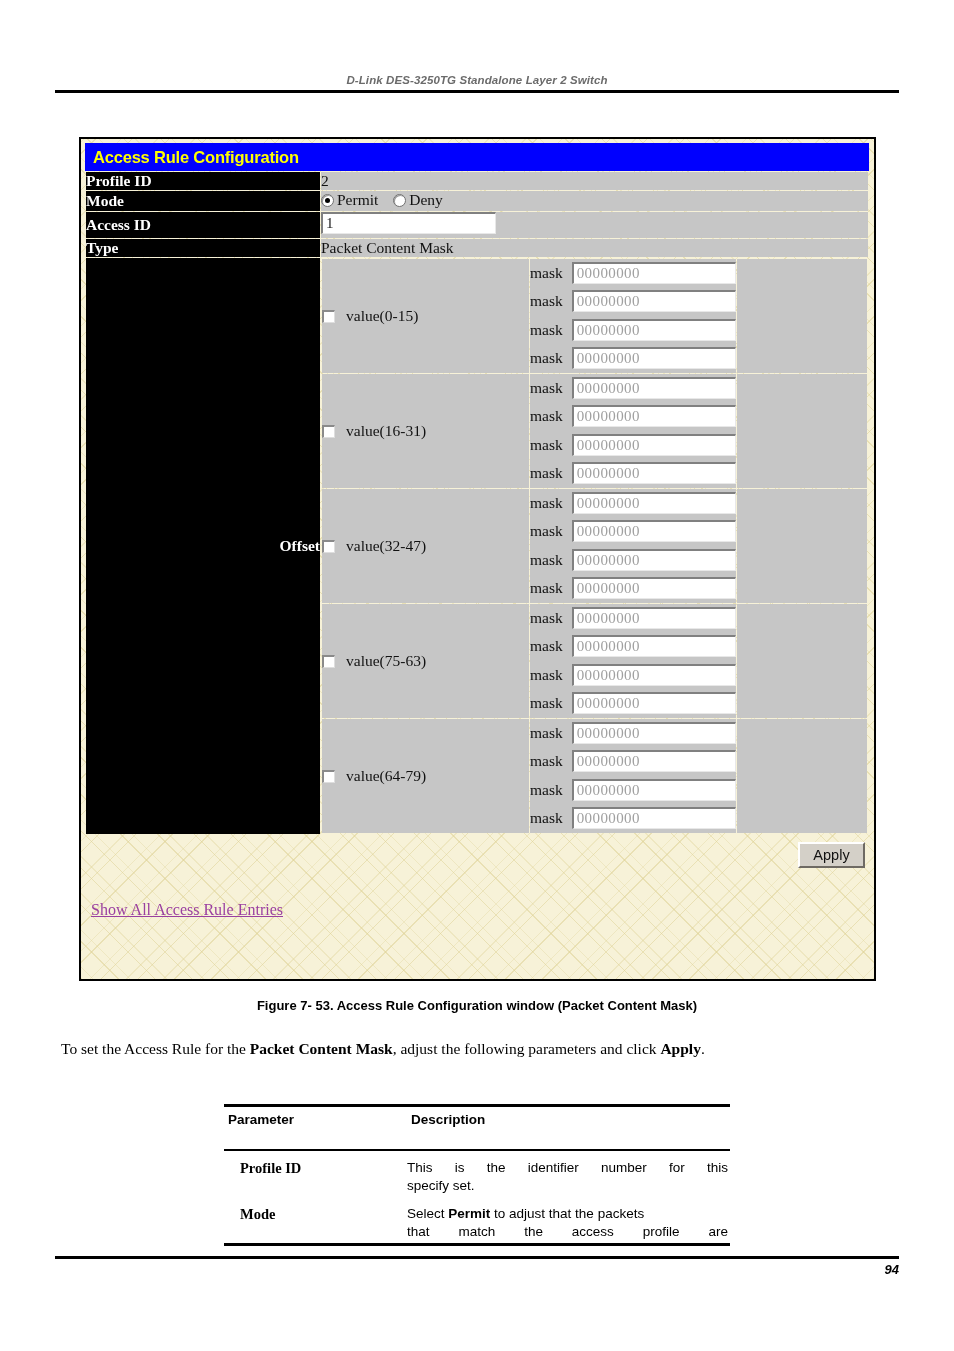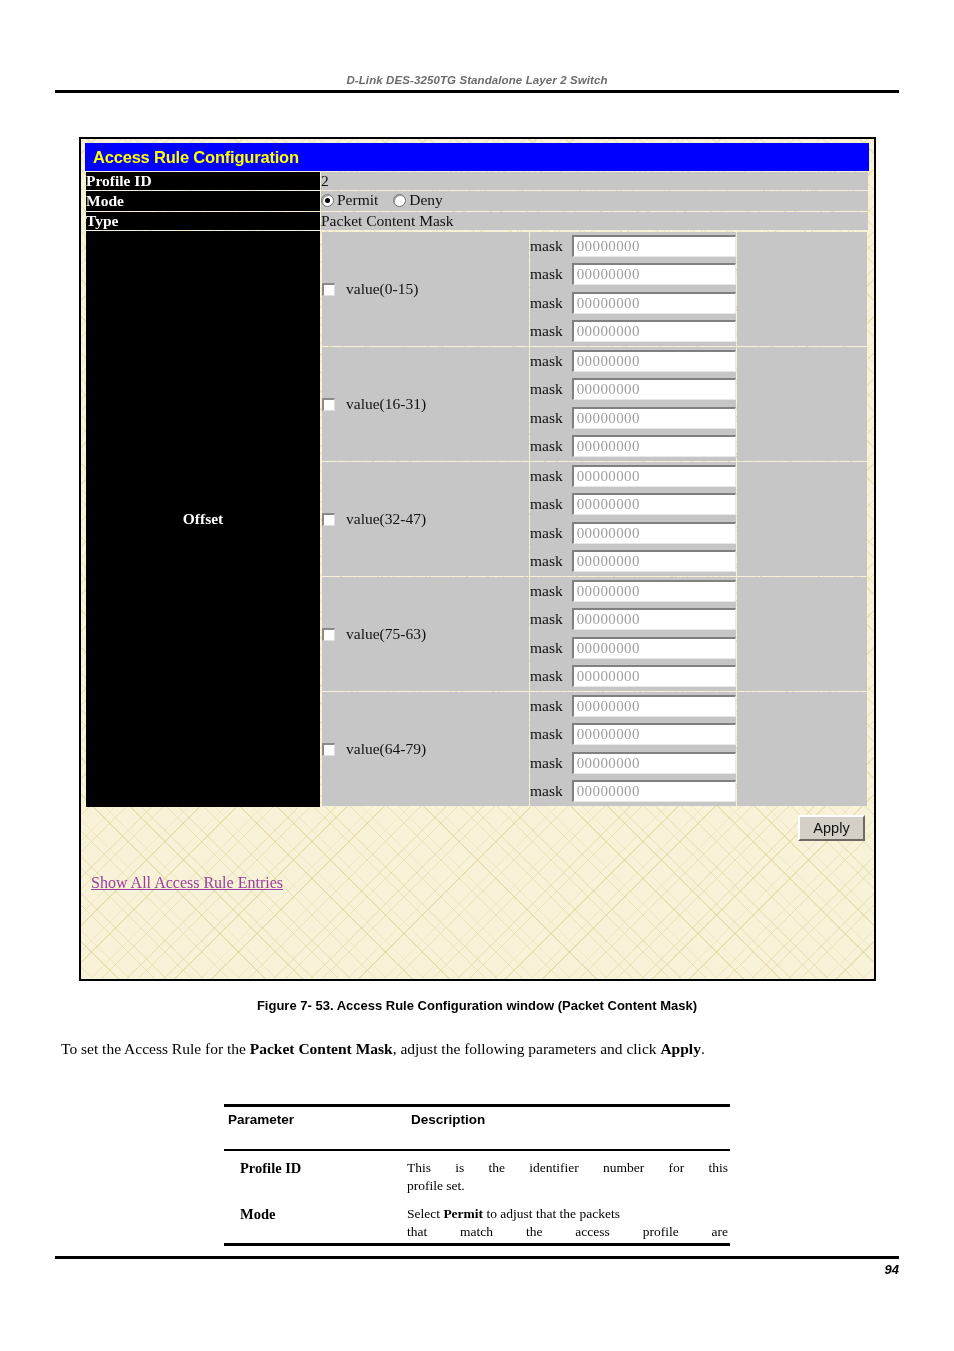--- a/index.html
+++ b/index.html
@@ -157,21 +157,21 @@
   }
 
   
   td.offset-label {
     background: #000000;
     color: #ffffff;
     font-family: "Liberation Serif", serif;
     font-weight: bold;
     font-size: 15.5px;
     width: 234px;
-    text-align: center;
+    text-align: right;
     padding-left: 7px;
     vertical-align: middle;
   }
   table.offsets {
     border-collapse: separate;
     border-spacing: 1px;
     width: 100%;
     table-layout: fixed;
   }
   table.offsets td { padding: 0; background: #c6c6c6; vertical-align: middle; }
@@ -266,21 +266,21 @@
   .ptable th.c1 { width: 183px; }
   .ptable td.pname {
     font-family: "Liberation Serif", serif;
     font-weight: bold;
     font-size: 14.5px;
     padding: 9px 0 0 16px;
     vertical-align: top;
     color: #000;
   }
   .ptable td.pdesc {
-    font-family: Liberation Serif, serif;
+    font-family: Liberation Sans, sans-serif;
     font-size: 13.5px;
     line-height: 18px;
     padding: 8px 2px 2px 0;
     vertical-align: top;
     color: #000;
     text-align: justify;
     text-align-last: justify;
     margin-top: 41px;
   }
   .ptable td.pdesc .lastline { text-align-last: justify; }
@@ -331,20 +331,26 @@
             <span class="radio on"></span>
             <span class="rlabel">Permit</span>
           </span>
           <span class="radio-wrap">
             <span class="radio"></span>
             <span class="rlabel">Deny</span>
           </span>
         </td>
       </tr>
 
+      <tr>
+        <td class="lbl">Access ID</td>
+        <td class="val">
+          <span class="tinput access">1</span>
+        </td>
+      </tr>
 
       <tr>
         <td class="lbl">Type</td>
         <td class="val">Packet Content Mask</td>
       </tr>
 
       <tr>
         <td class="offset-label">Offset</td>
         <td style="padding:0;background:transparent;">
           <table class="offsets">
@@ -503,21 +509,21 @@
       </tr>
     </tbody>
   </table>
   <div class="pline-mid"></div>
   <table>
     <tbody>
       <tr>
         <td class="pname c1" style="width:183px">Profile ID</td>
         <td class="pdesc">
             <div>This is the identifier number for this</div>
-            <div class="lastline" style="text-align-last:left">profile set.</div>
+            <div class="lastline" style="text-align-last:left">specify set.</div>
           </td>
       </tr>
       <tr>
         <td class="pname">Mode</td>
         <td class="pdesc">
             <div style="text-align-last:left"><span>Select </span><b>Permit</b><span> to adjust that the packets</span></div>
             <div>that match the access profile are</div>
           </td>
       </tr>
     </tbody>

